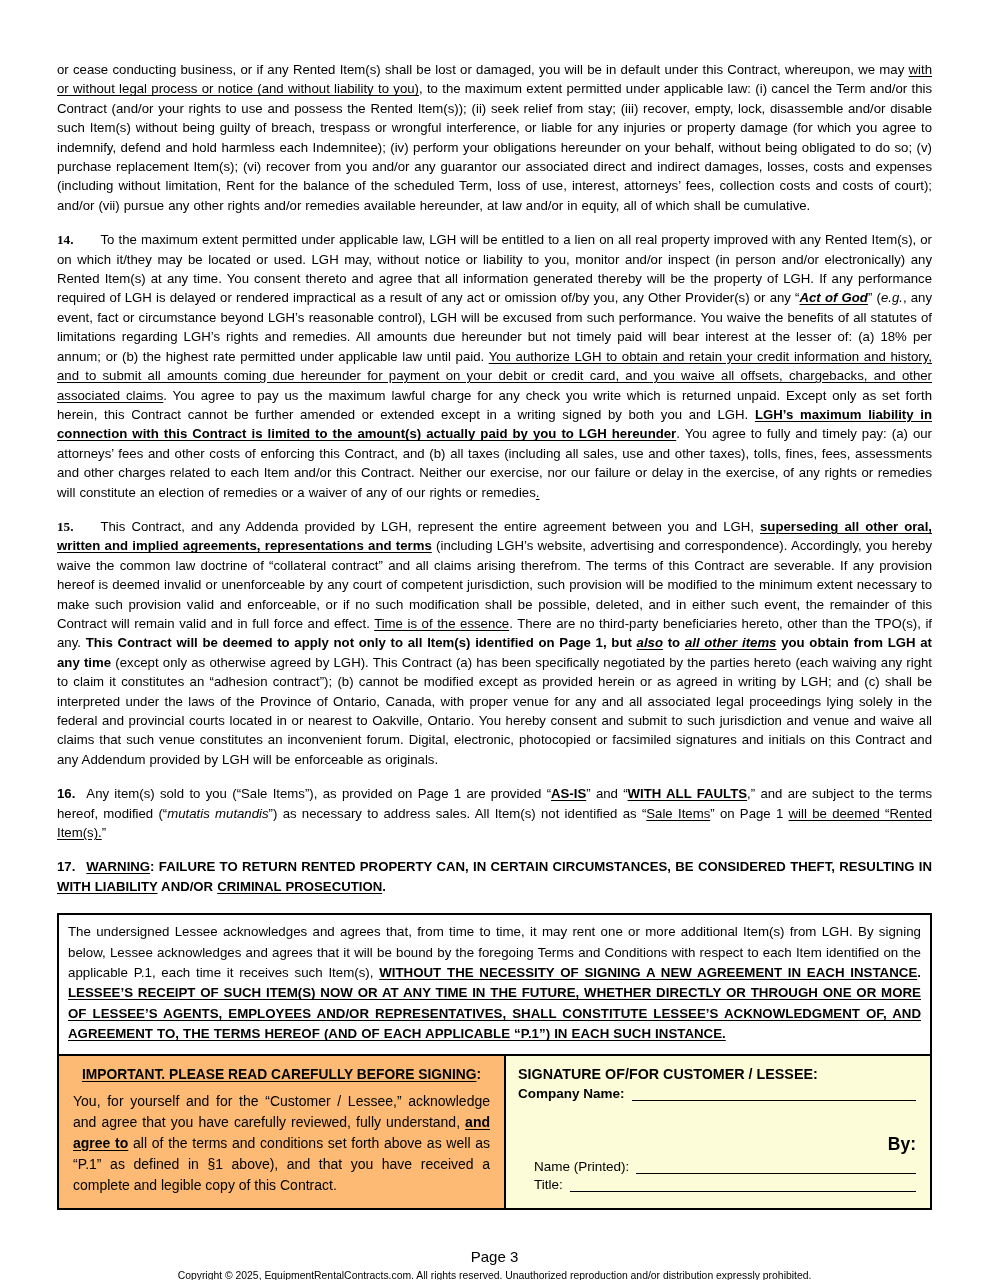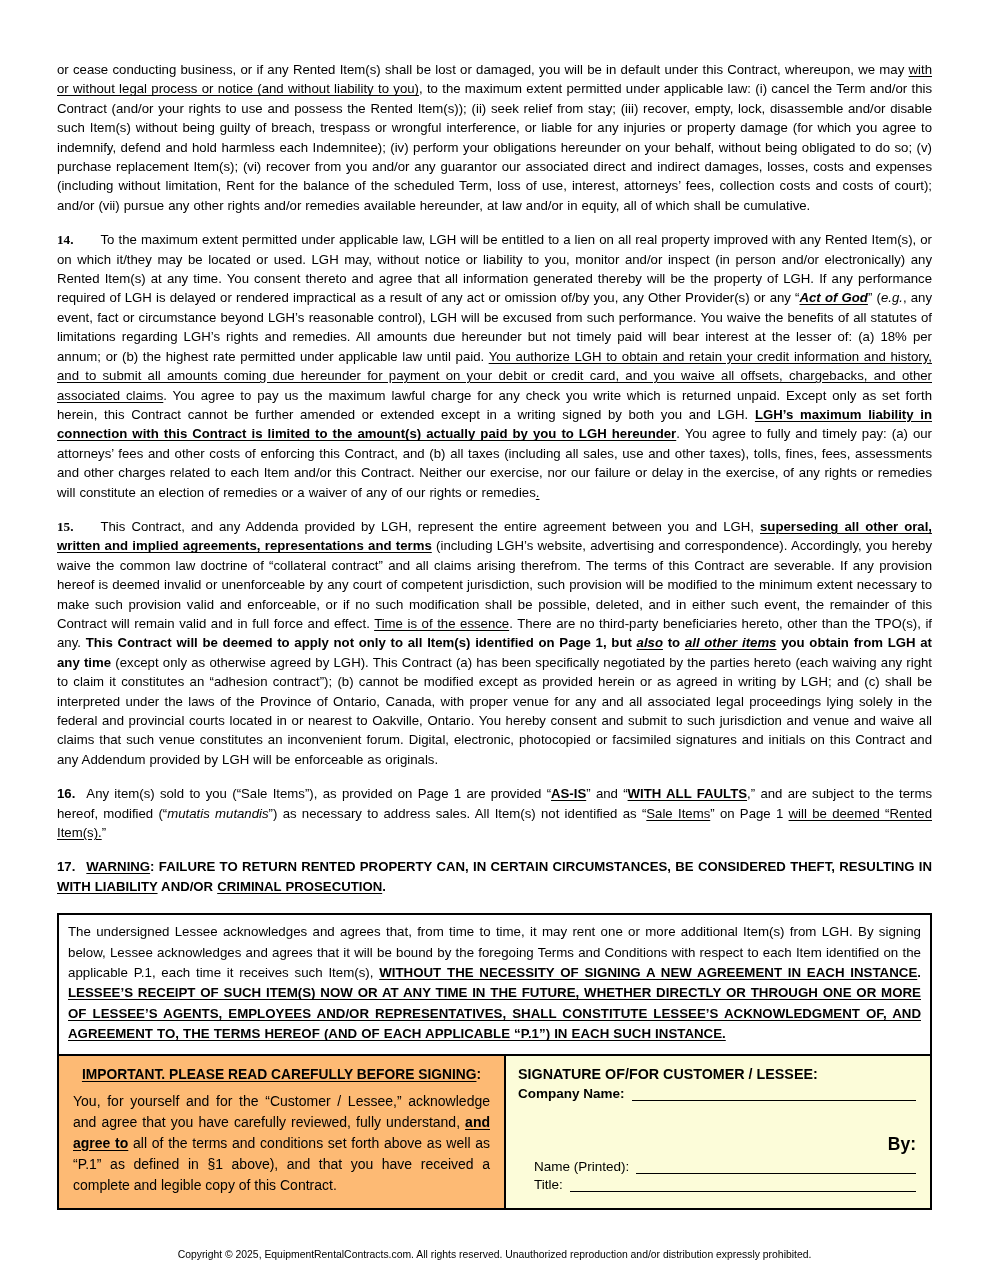--- a/index.html
+++ b/index.html
@@ -81,16 +81,17 @@
         </div>
         <div class="sig-row indent">
           <span class="sig-label plain">Title:</span>
           <span class="fill"></span>
         </div>
       </div>
     </div>
   </div>
 
   <div class="footer">
+    <div class="page-num">Page 3</div>
     <div class="copyright">Copyright © 2025, EquipmentRentalContracts.com. All rights reserved.  Unauthorized reproduction and/or distribution expressly prohibited.</div>
   </div>
 
 </div>
 
 </body></html>

